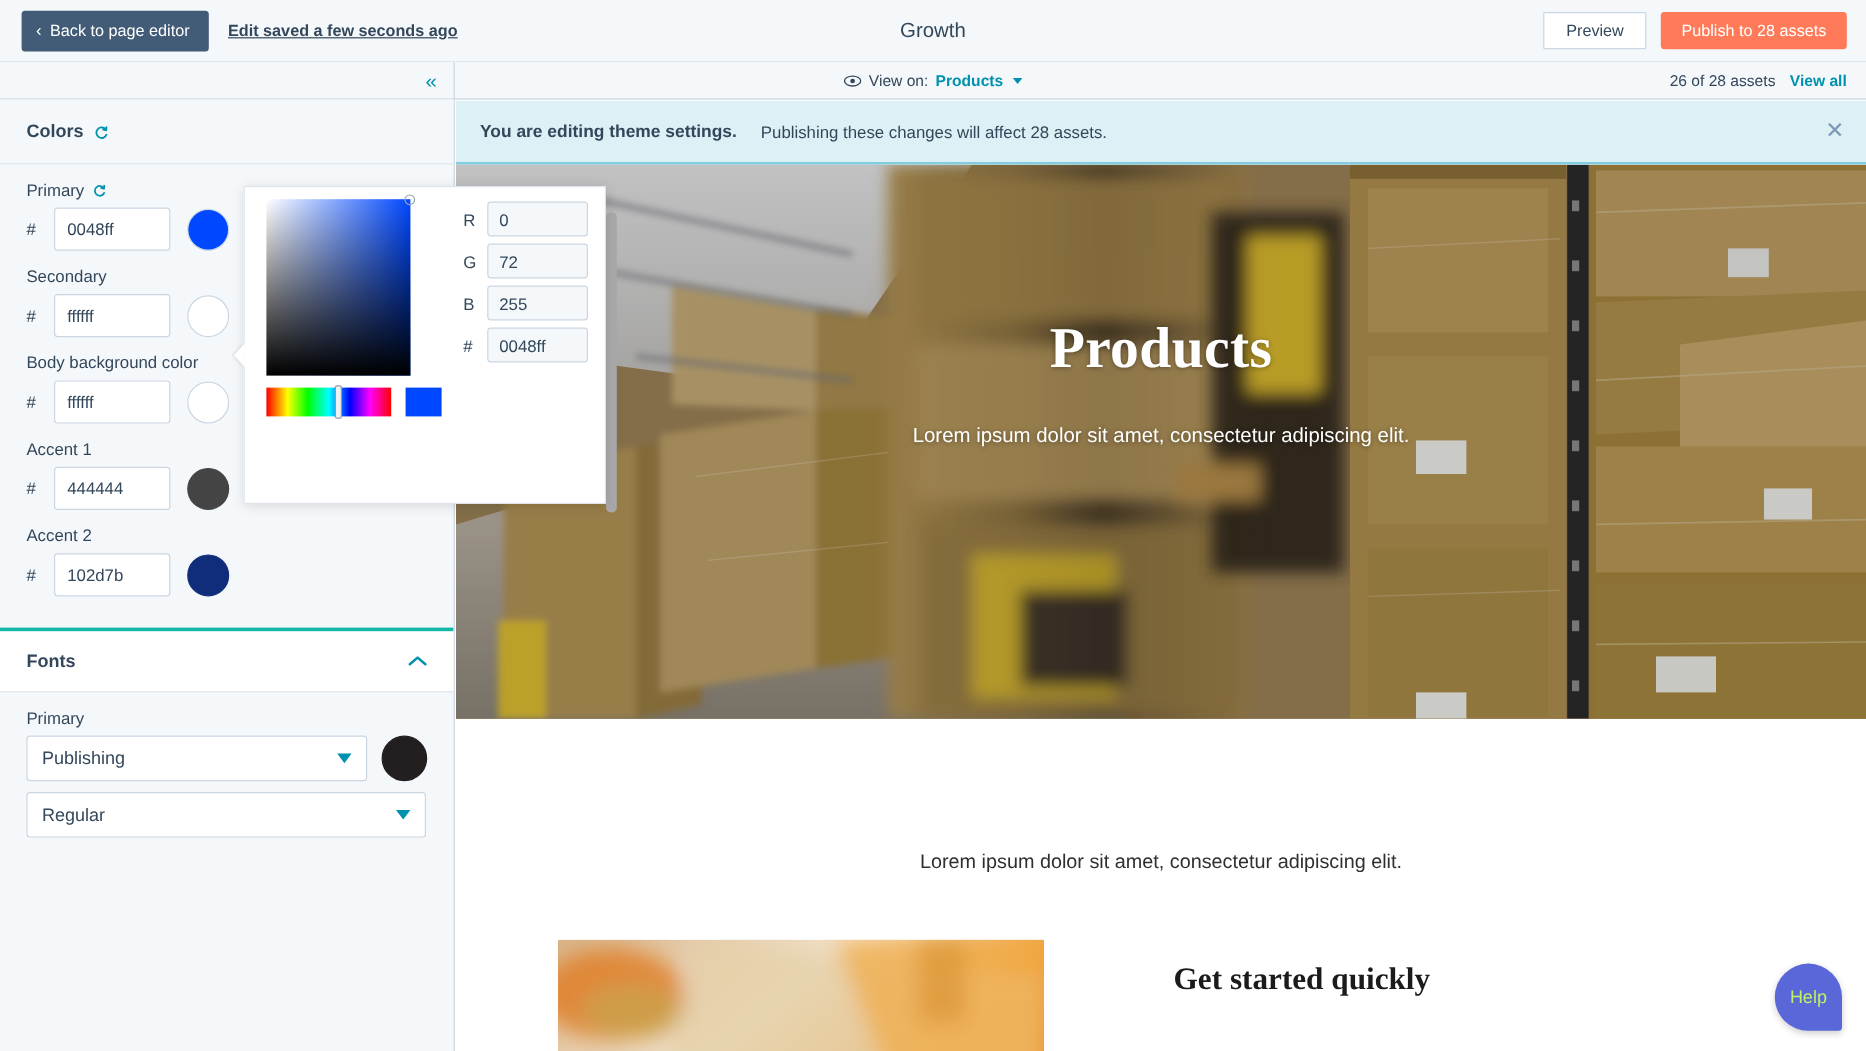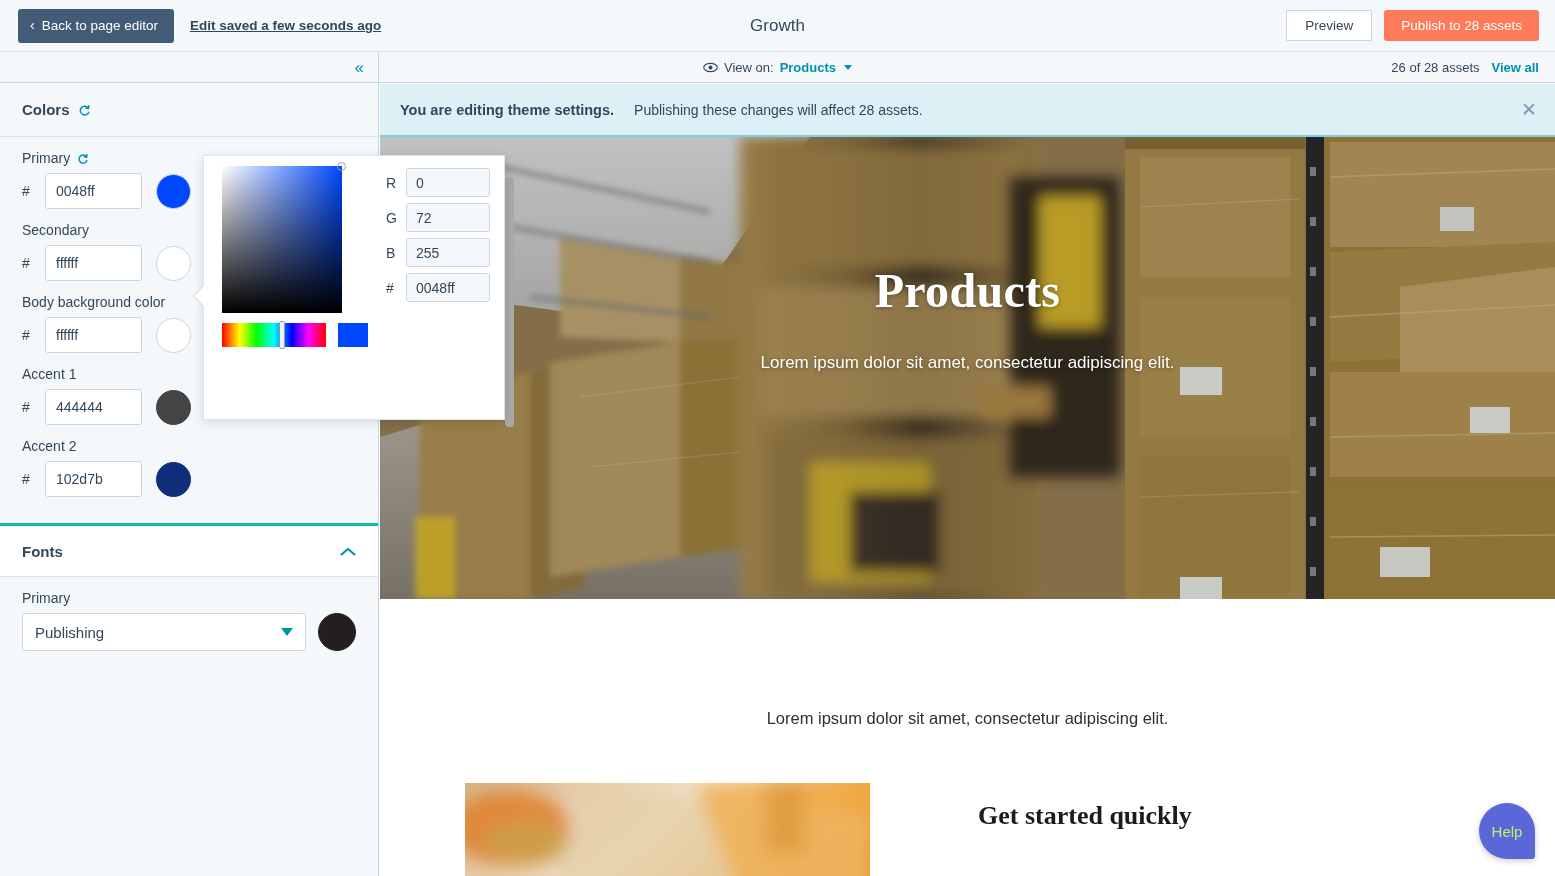--- a/index.html
+++ b/index.html
@@ -420,20 +420,26 @@
   <div class="field">
     <div class="field-label">Primary</div>
     <div class="field-row" style="gap:12px;">
       <div class="select-wrap" style="width:285px;">
         <div class="select-box">
           <span>Publishing</span>
           <span class="select-caret"></span>
         </div>
       </div>
       <div class="swatch" style="width:38px;height:38px;background:#231f20;border-color:#231f20;"></div>
+    </div>
+    <div class="select-wrap" style="width:333px;margin-top:9px;">
+      <div class="select-box">
+        <span>Regular</span>
+        <span class="select-caret"></span>
+      </div>
     </div>
   </div>
 </div>
 
 <div class="banner">
   <span class="banner-strong">You are editing theme settings.</span>
   <span class="banner-text">Publishing these changes will affect 28 assets.</span>
   <span class="banner-x">✕</span>
 </div>
 

